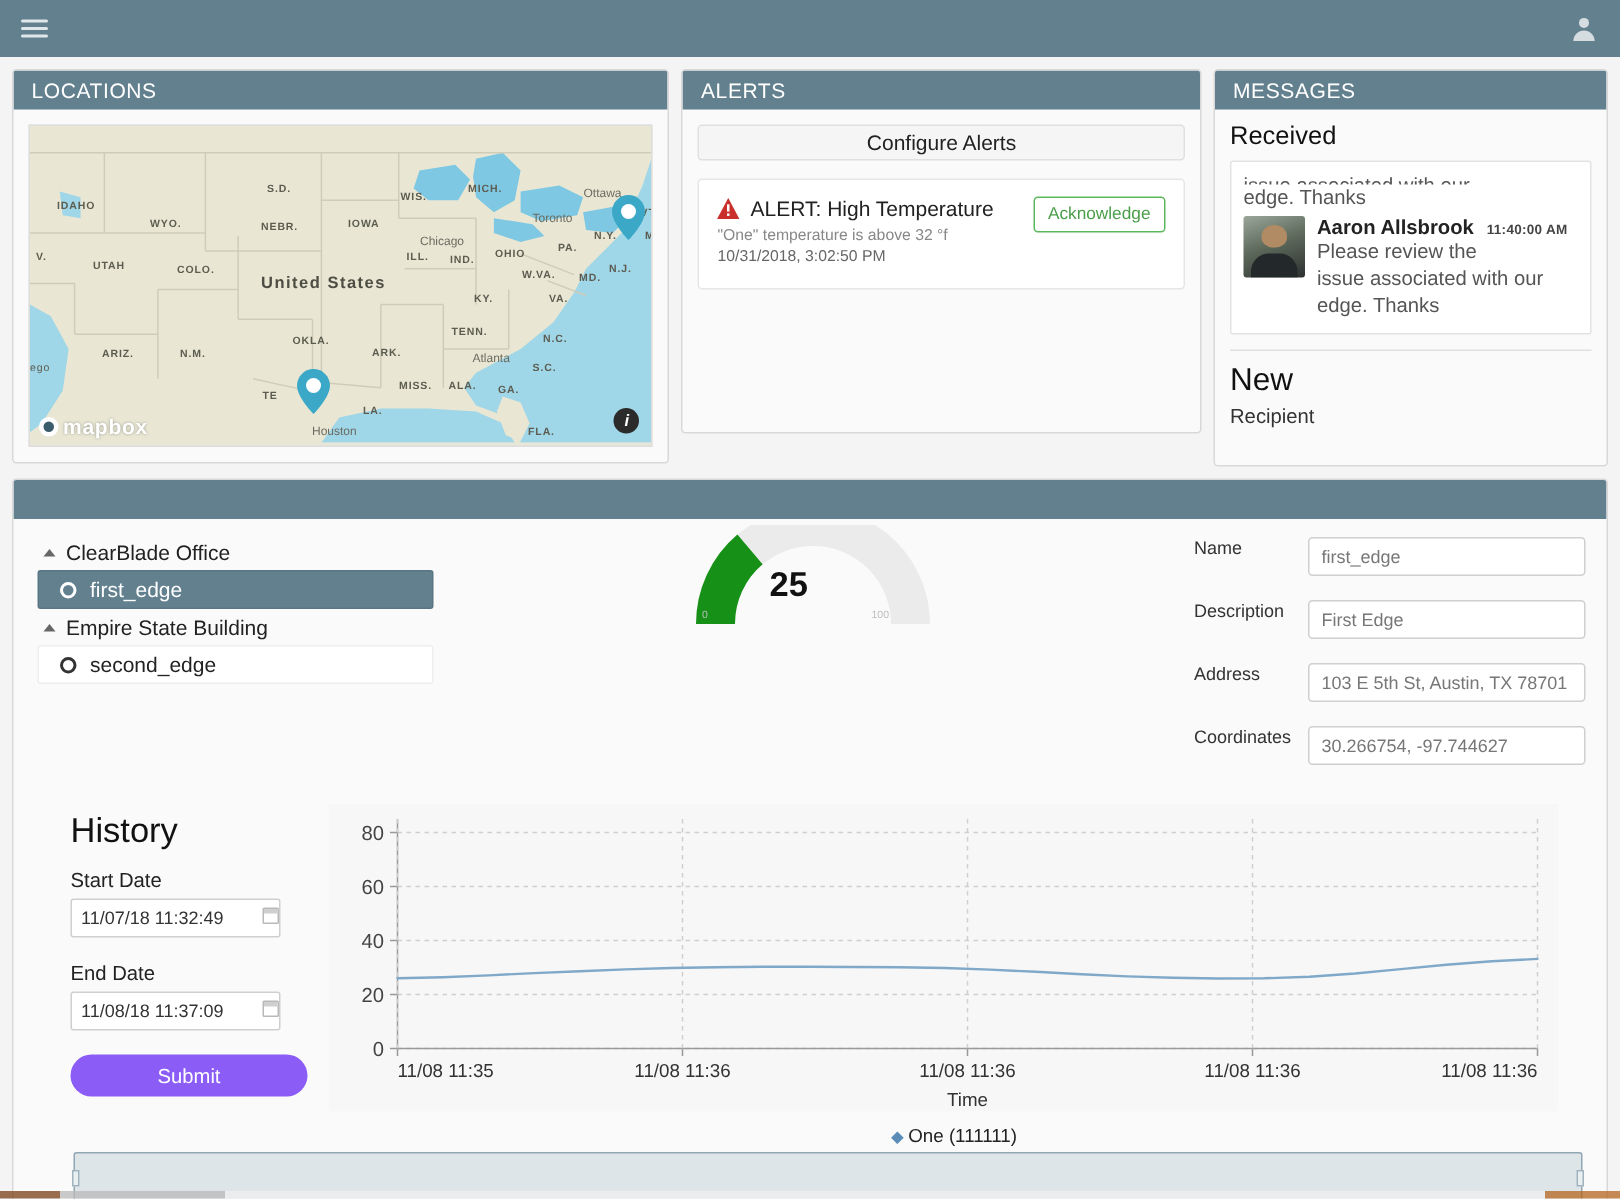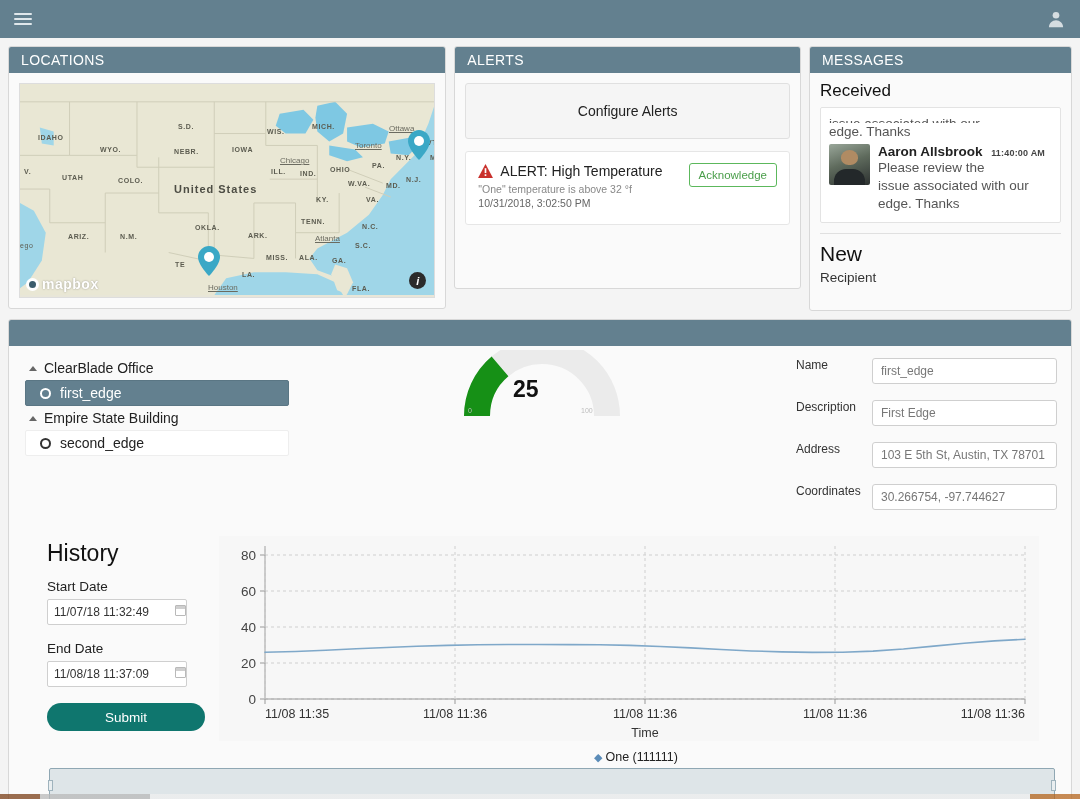--- a/index.html
+++ b/index.html
@@ -65,21 +65,21 @@
   .map svg { position: absolute; inset: 0; }
   .map-label {
     position: absolute;
     font-family: "Liberation Sans", sans-serif;
     color: #5c5c50;
     letter-spacing: .6px;
     pointer-events: none;
     white-space: nowrap;
   }
   .mlab-sm { font-size: 7px; font-weight: bold; }
-  .mlab-city { font-size: 8px; color: #6b6b60; letter-spacing: 0; text-decoration: underline; }
+  .mlab-city { font-size: 8px; color: #6b6b60; letter-spacing: 0; }
   .mlab-country { font-size: 11px; font-weight: bold; color: #4d4d44; letter-spacing: 1px; }
   .pin { position: absolute; width: 22px; height: 30px; }
   .mapbox-logo {
     position: absolute; left: 6px; bottom: 5px;
     display: flex; align-items: center; gap: 3px;
     font-size: 14px; font-weight: bold; color: #fff;
     text-shadow: 0 0 2px rgba(0,0,0,.35);
     letter-spacing: .5px;
   }
   .mapbox-mark {
@@ -98,21 +98,21 @@
     display: flex; align-items: center; justify-content: center;
     cursor: pointer;
   }
 
   
   .configure-btn {
     display: block; width: 100%;
     background: #f5f5f5;
     border: 1px solid #e0e0e0;
     border-radius: 3px;
-    padding: 19px 0;
+    padding: 3px 0;
     font-size: 14px;
     color: #222;
     cursor: pointer;
     font-family: "Liberation Sans", sans-serif;
   }
   .alert-card {
     margin-top: 12px;
     background: #fff;
     border: 1px solid #e6e6e6;
     border-radius: 3px;
@@ -268,21 +268,21 @@
     width: 11px; height: 11px;
     border: 1px solid #b9b9b9; border-radius: 1px;
     background: #fff;
   }
   .cal-icon::before {
     content: ""; position: absolute; left: 0; top: 0; right: 0; height: 3px;
     background: #cfcfcf;
   }
   .submit-btn {
     width: 158px; height: 28px;
-    background: #0f766e;
+    background: #8b5cf6;
     border: none; border-radius: 14px;
     color: #fff; font-size: 13.5px;
     cursor: pointer;
     font-family: "Liberation Sans", sans-serif;
   }
 
   .chart-col { flex: 1; padding: 8px 18px 0 0; position: relative; }
   .legend {
     text-align: center;
     font-size: 12.5px;

